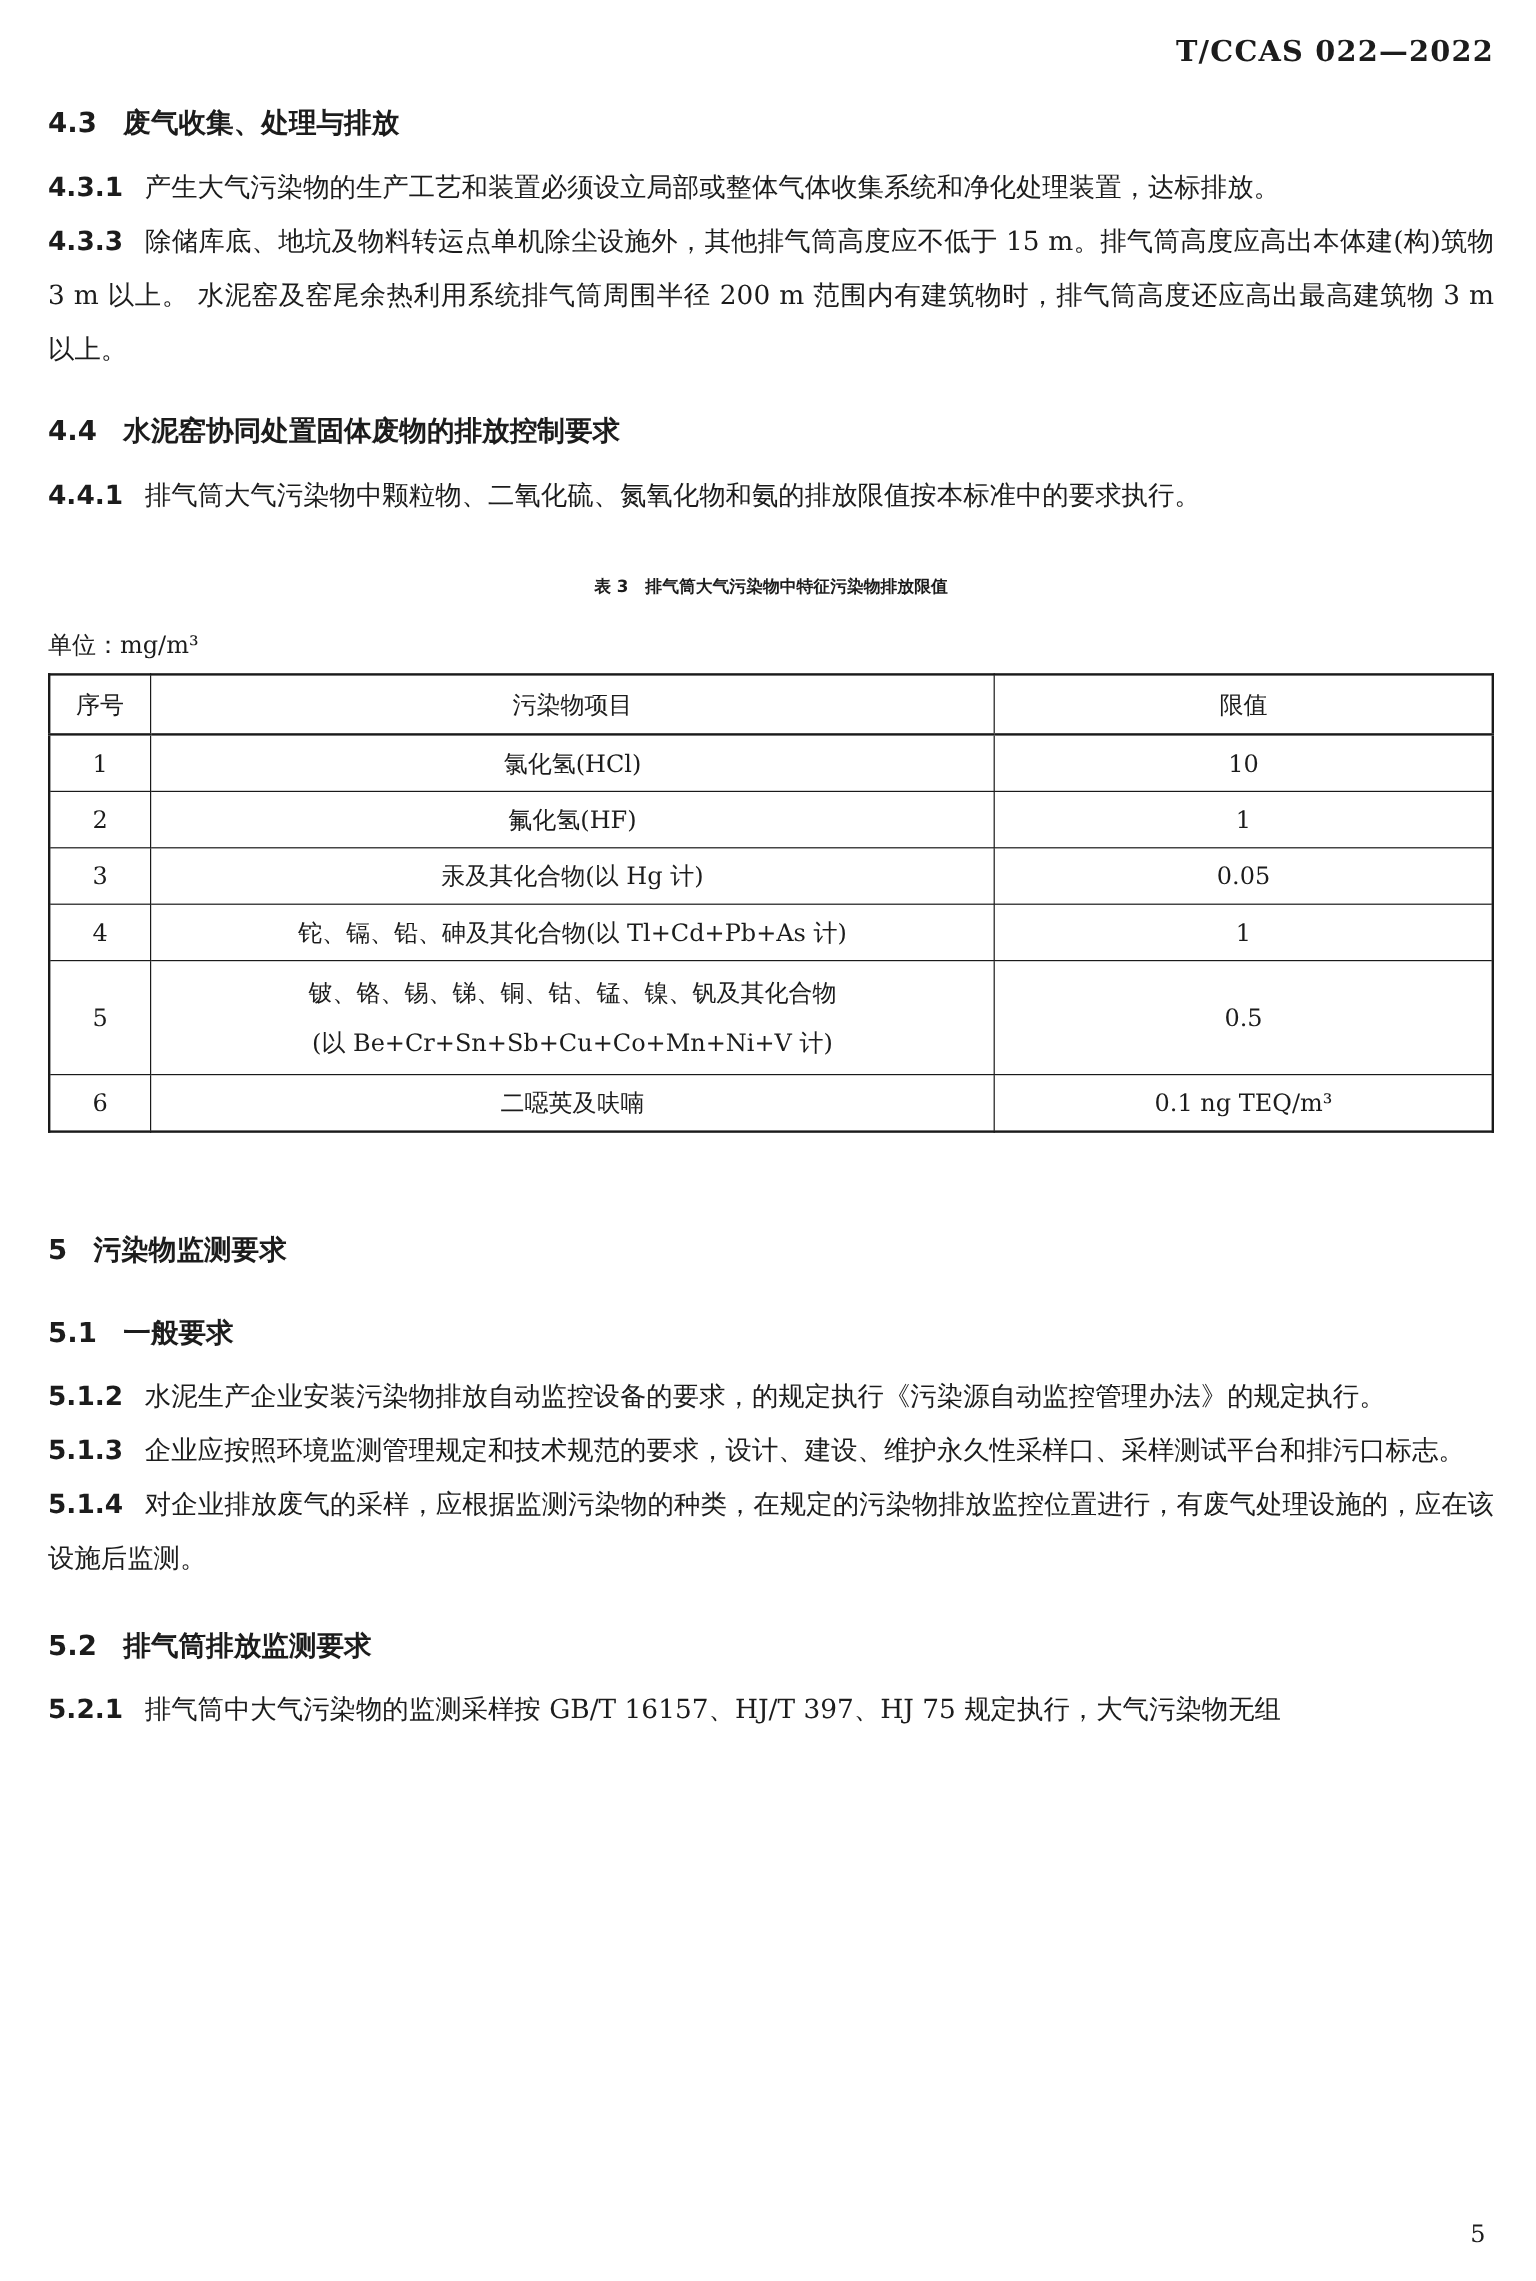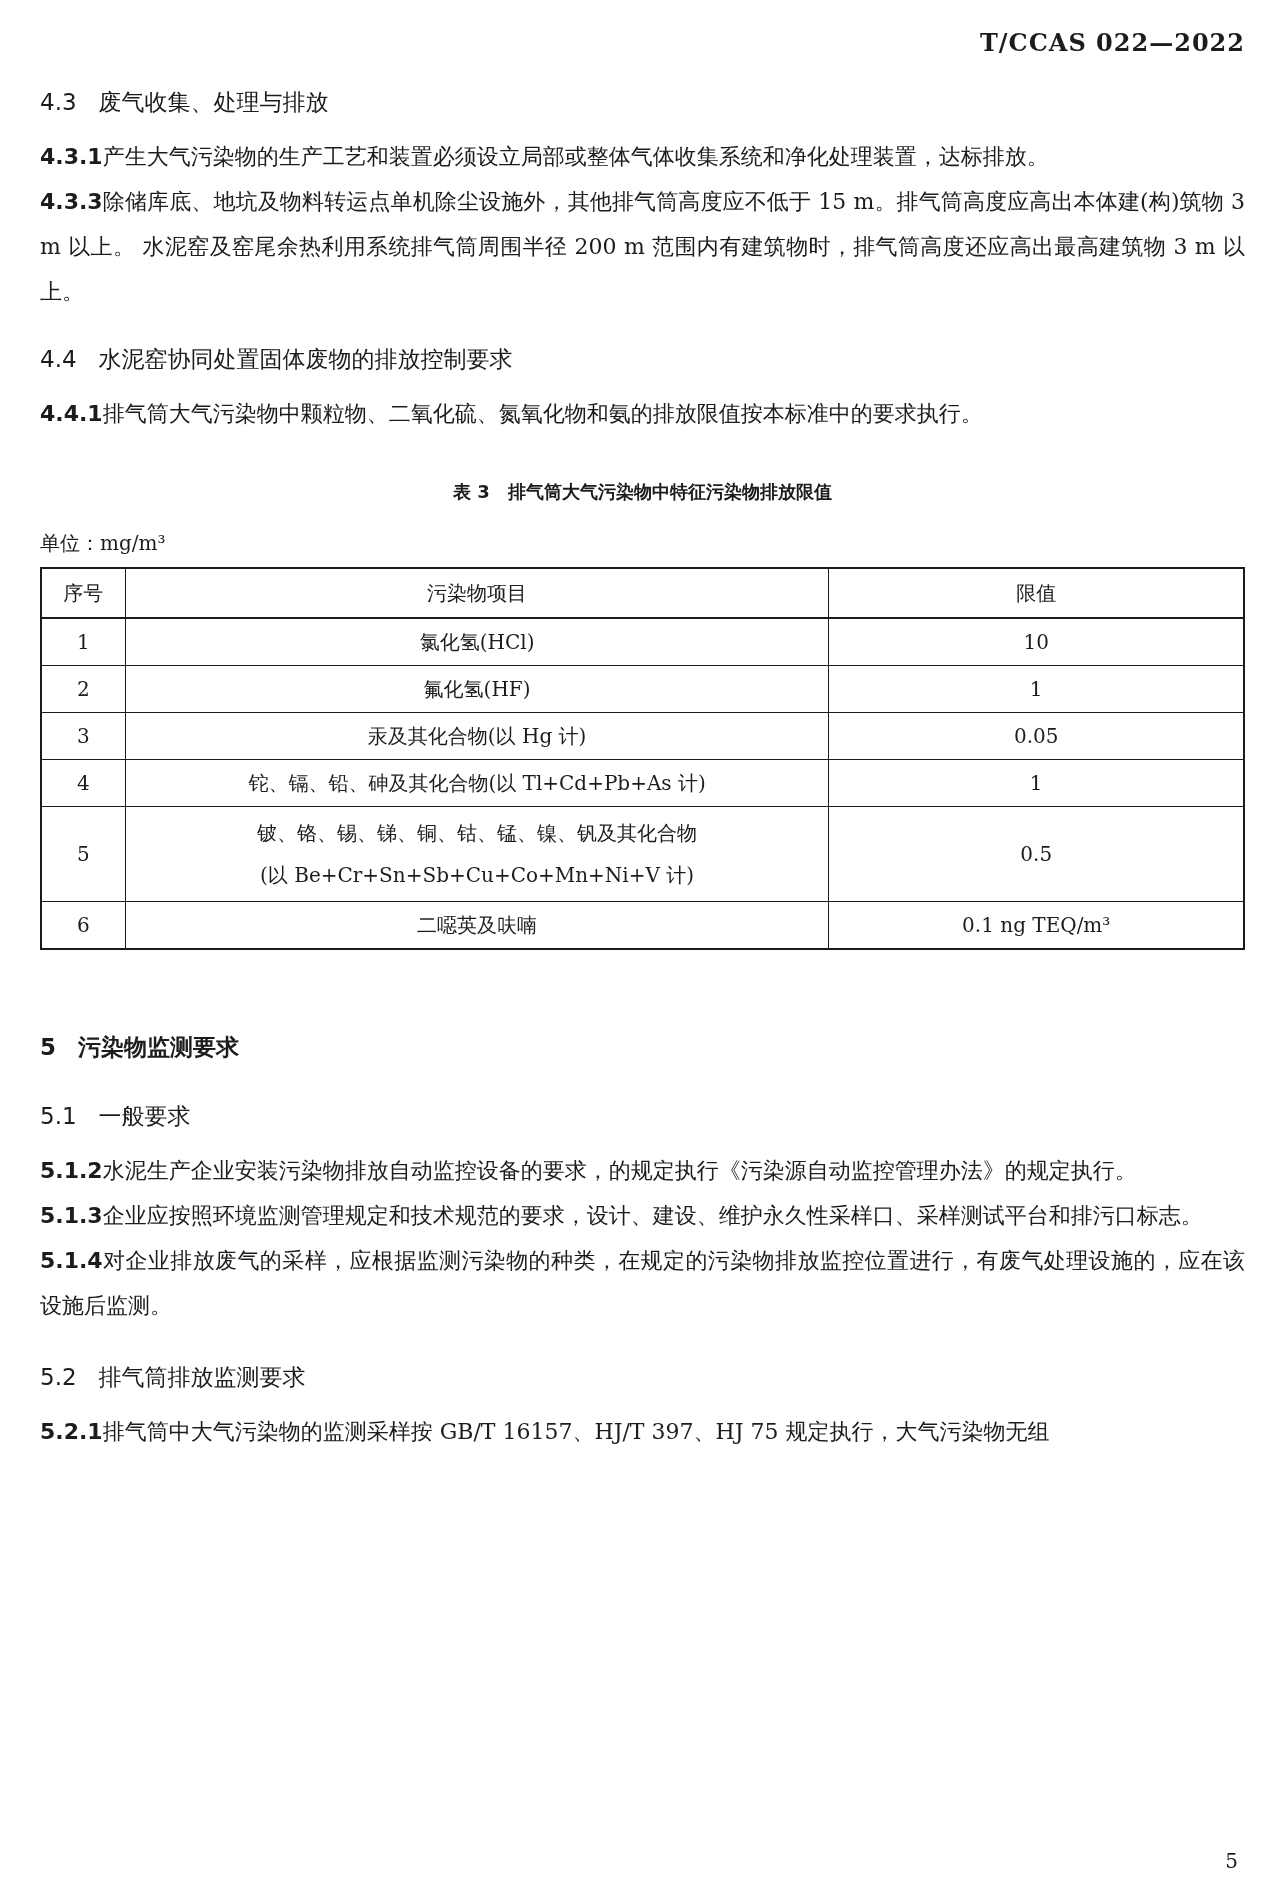--- a/index.html
+++ b/index.html
@@ -19,46 +19,47 @@
   .doc-header {
     padding-top: 28px;
     text-align: right;
     font-family: "DejaVu Serif", "Liberation Serif", serif;
     font-weight: bold;
     font-size: 24px;
     letter-spacing: 1px;
   }
   .h-l2 {
     font-family: "DejaVu Sans", "Liberation Sans", sans-serif;
-    font-weight: normal;
+    font-weight: bold;
     font-size: 23px;
     margin: 30px 0 16px 0;
   }
   .h-l1 {
     font-family: "DejaVu Sans", "Liberation Sans", sans-serif;
     font-weight: bold;
     font-size: 23px;
     margin: 82px 0 14px 0;
   }
   .h-num { margin-right: 22px; }
   .clause {
     font-size: 22px;
     line-height: 45px;
     text-align: justify;
     margin: 0;
   }
   .cnum {
     font-family: "DejaVu Sans", "Liberation Sans", sans-serif;
     font-weight: bold;
+    margin-right: 18px;
   }
   .tbl-caption {
     text-align: center;
     font-family: "DejaVu Sans", "Liberation Sans", sans-serif;
     font-weight: bold;
-    font-size: 18px;
+    font-size: 14px;
     margin: 44px 0 0 0;
   }
   .tbl-unit {
     font-size: 20px;
     margin: 26px 0 10px 0;
   }
   table.limits {
     width: 100%;
     border-collapse: collapse;
     table-layout: fixed;

